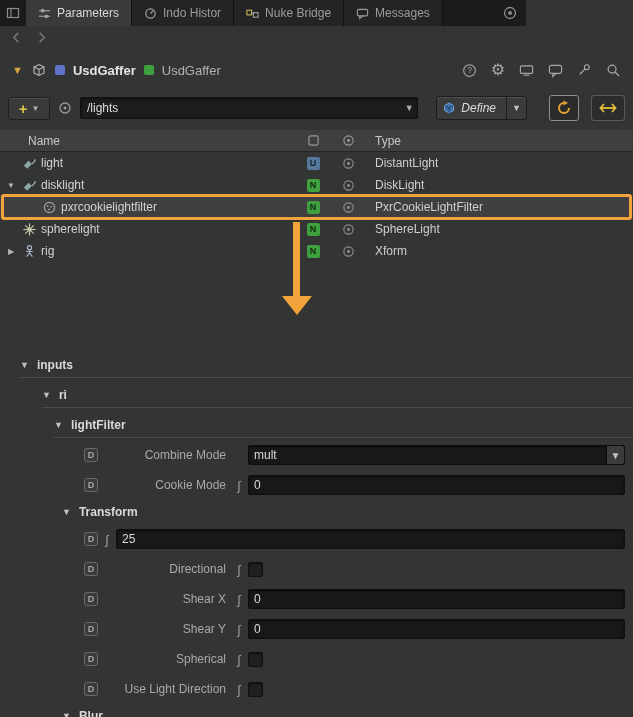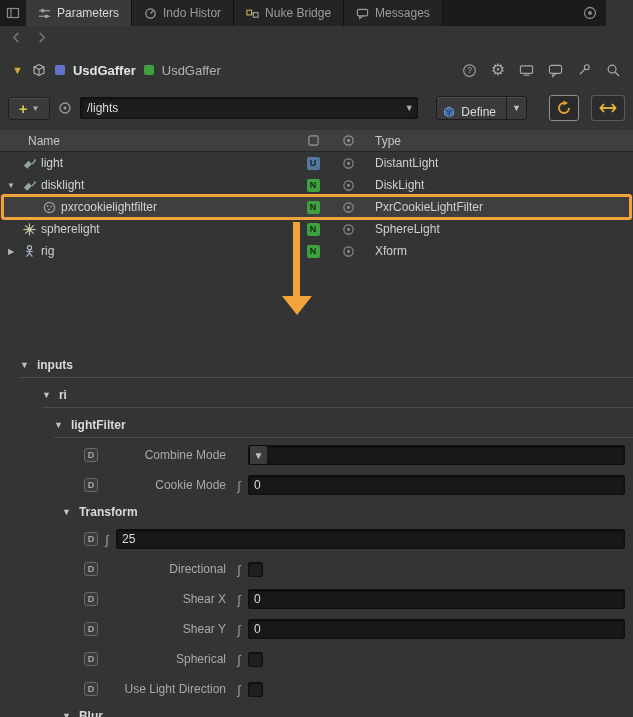--- a/index.html
+++ b/index.html
@@ -2,21 +2,21 @@
 <html><head>
 <meta charset="utf-8">
 <style>
   *{box-sizing:border-box;margin:0;padding:0;}
   body{width:633px;height:717px;font-family:"Liberation Sans","DejaVu Sans",sans-serif;font-size:12px;background:#333434;color:#cfcfcf;overflow:hidden;}
   #root{position:relative;width:633px;height:717px;background:#333434;overflow:hidden;}
   .icn{display:inline-flex;align-items:center;justify-content:center;}
   .icn svg{display:block;}
 
   
-  #tabbar{position:absolute;left:0;top:0;width:606px;height:26px;background:#1b1b1b;display:flex;align-items:stretch;}
+  #tabbar{position:absolute;left:0;top:0;width:526px;height:26px;background:#1b1b1b;display:flex;align-items:stretch;}
   .pane{width:26px;display:flex;align-items:center;justify-content:center;}
   .ttab{display:flex;align-items:center;gap:6px;padding:0 12px;background:#242424;border-right:1px solid #101010;color:#9c9c9c;cursor:default;}
   .ttab.active{background:#3a3a3a;color:#d8d8d8;}
   .tb-spacer{flex:1;}
   .tb-right{width:32px;display:flex;align-items:center;justify-content:center;}
 
   
   #navstrip{position:absolute;left:0;top:26px;width:633px;height:22px;display:flex;align-items:center;gap:12px;padding-left:10px;}
 
   
@@ -29,21 +29,21 @@
   .gear{font-size:16px;color:#a6a6a6;line-height:1;}
 
   
   #toolbar{position:absolute;left:0;top:92px;width:633px;height:32px;display:flex;align-items:center;padding:0 8px;gap:8px;}
   .btn-plus{width:42px;height:23px;background:#3a3a3a;border:1px solid #1f1f1f;border-radius:3px;display:flex;align-items:center;justify-content:center;gap:4px;box-shadow:inset 0 1px 0 #4d4d4d;}
   .plus-glyph{color:#d9c94b;font-weight:bold;font-size:15px;line-height:1;}
   .mini-arrow{color:#b0b0b0;font-size:8px;}
   .pathfield{flex:1;height:22px;background:#1d1d1d;border:1px solid #101010;border-radius:2px;display:flex;align-items:center;box-shadow:inset 0 1px 3px rgba(0,0,0,.5);}
   .pathfield input{flex:1;background:transparent;border:none;outline:none;color:#dcdcdc;font:12px "Liberation Sans",sans-serif;padding:0 6px;}
   .path-arrow{width:16px;color:#b0b0b0;font-size:9px;text-align:center;}
-  .define{height:24px;margin-left:10px;background:#3b3b3b;border:1px solid #1c1c1c;border-radius:3px;display:flex;align-items:flex-end;box-shadow:inset 0 1px 0 #4e4e4e;padding-left:5px;}
+  .define{height:24px;margin-left:10px;background:#3b3b3b;border:1px solid #1c1c1c;border-radius:3px;display:flex;align-items:center;box-shadow:inset 0 1px 0 #4e4e4e;padding-left:5px;font-style:italic;}
   .define .lbl{padding:0 10px 0 5px;color:#dcdcdc;}
   .define .dropbox{width:20px;align-self:stretch;border-left:1px solid #1c1c1c;display:flex;align-items:center;justify-content:center;color:#c0c0c0;font-size:9px;}
   .sqbtn{width:30px;height:26px;display:flex;align-items:center;justify-content:center;border-radius:3px;}
   .sync{border:1px solid #8f8f8f;background:#2a2a2a;margin-left:14px;}
   .swap{border:1px solid #5a5a5a;background:#2c2c2c;margin-left:4px;width:34px;}
 
   
   #treehdr{position:absolute;left:0;top:130px;width:633px;height:22px;background:#3e4040;border-bottom:1px solid #242424;display:flex;align-items:center;color:#c6c6c6;}
   #treerows{position:absolute;left:0;top:152px;width:633px;}
   .thname{flex:1;padding-left:28px;}
@@ -419,20 +419,21 @@
           <span>lightFilter</span>
         </div>
       </div>
     <div id="param-rows">
         <div class="prow">
           <span class="dbox">D</span>
           <div class="plabel">Combine Mode</div>
           <span class="hook"></span>
           <div class="pctrl">
             <div class="hselect">
+              <span class="selval">mult</span>
               <span class="selarrow">▼</span>
             </div>
           </div>
         </div>
         <div class="prow">
           <span class="dbox">D</span>
           <div class="plabel">Cookie Mode</div>
           <span class="hook">ʃ</span>
           <div class="pctrl">
             <input class="hfield" value="0" style="">

